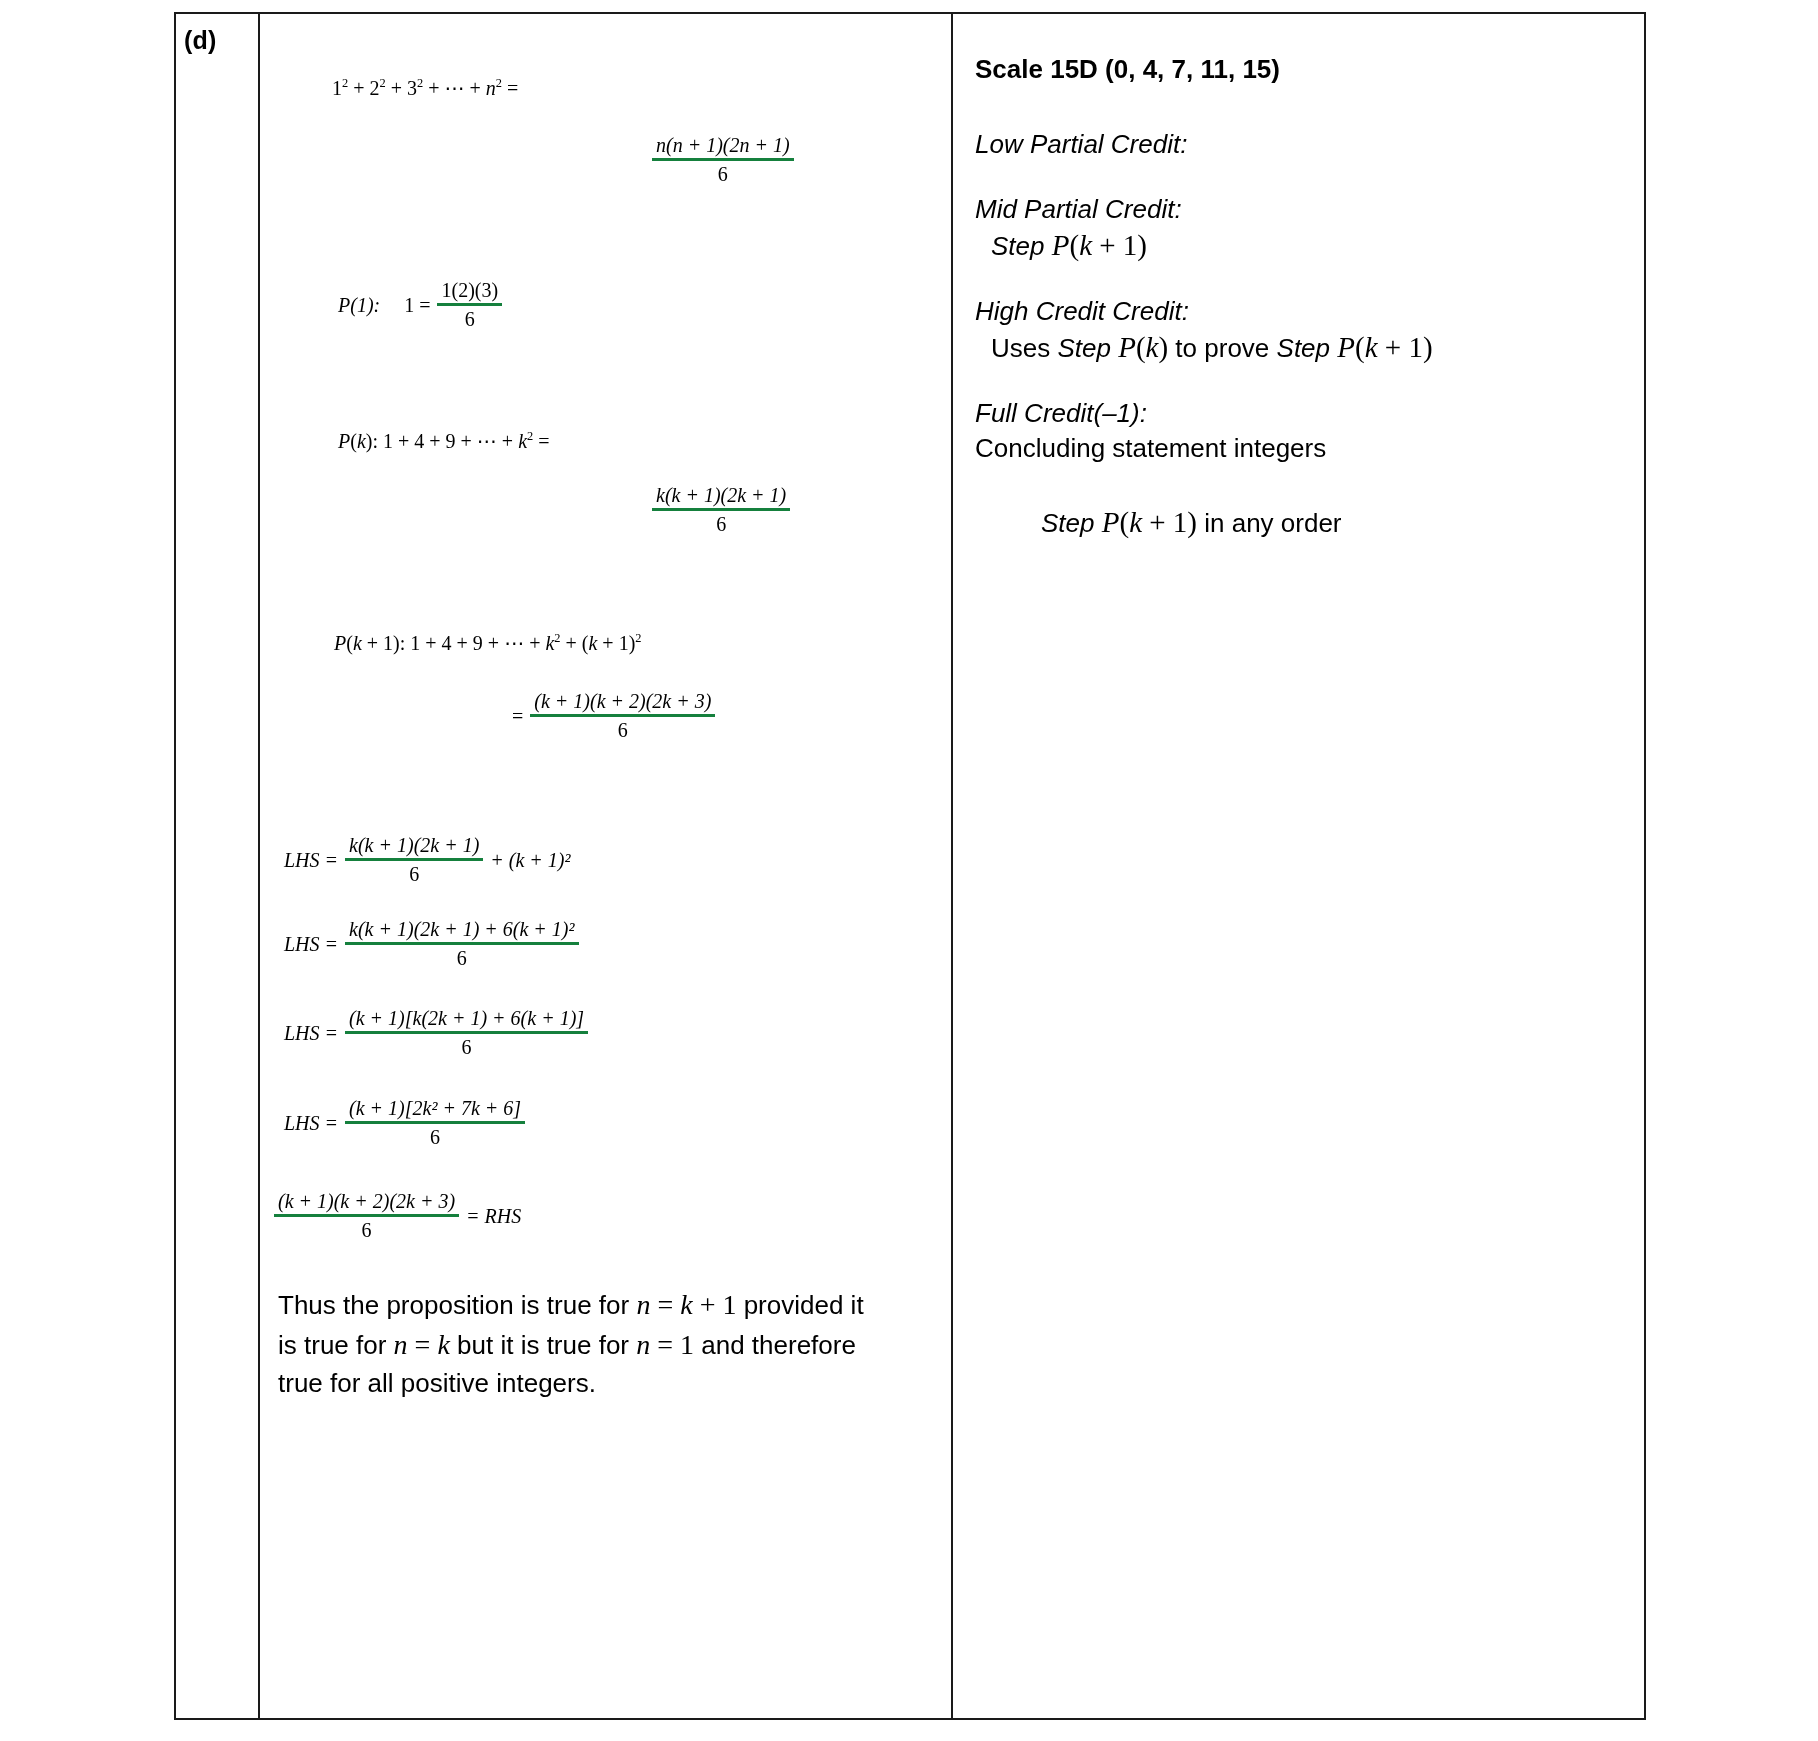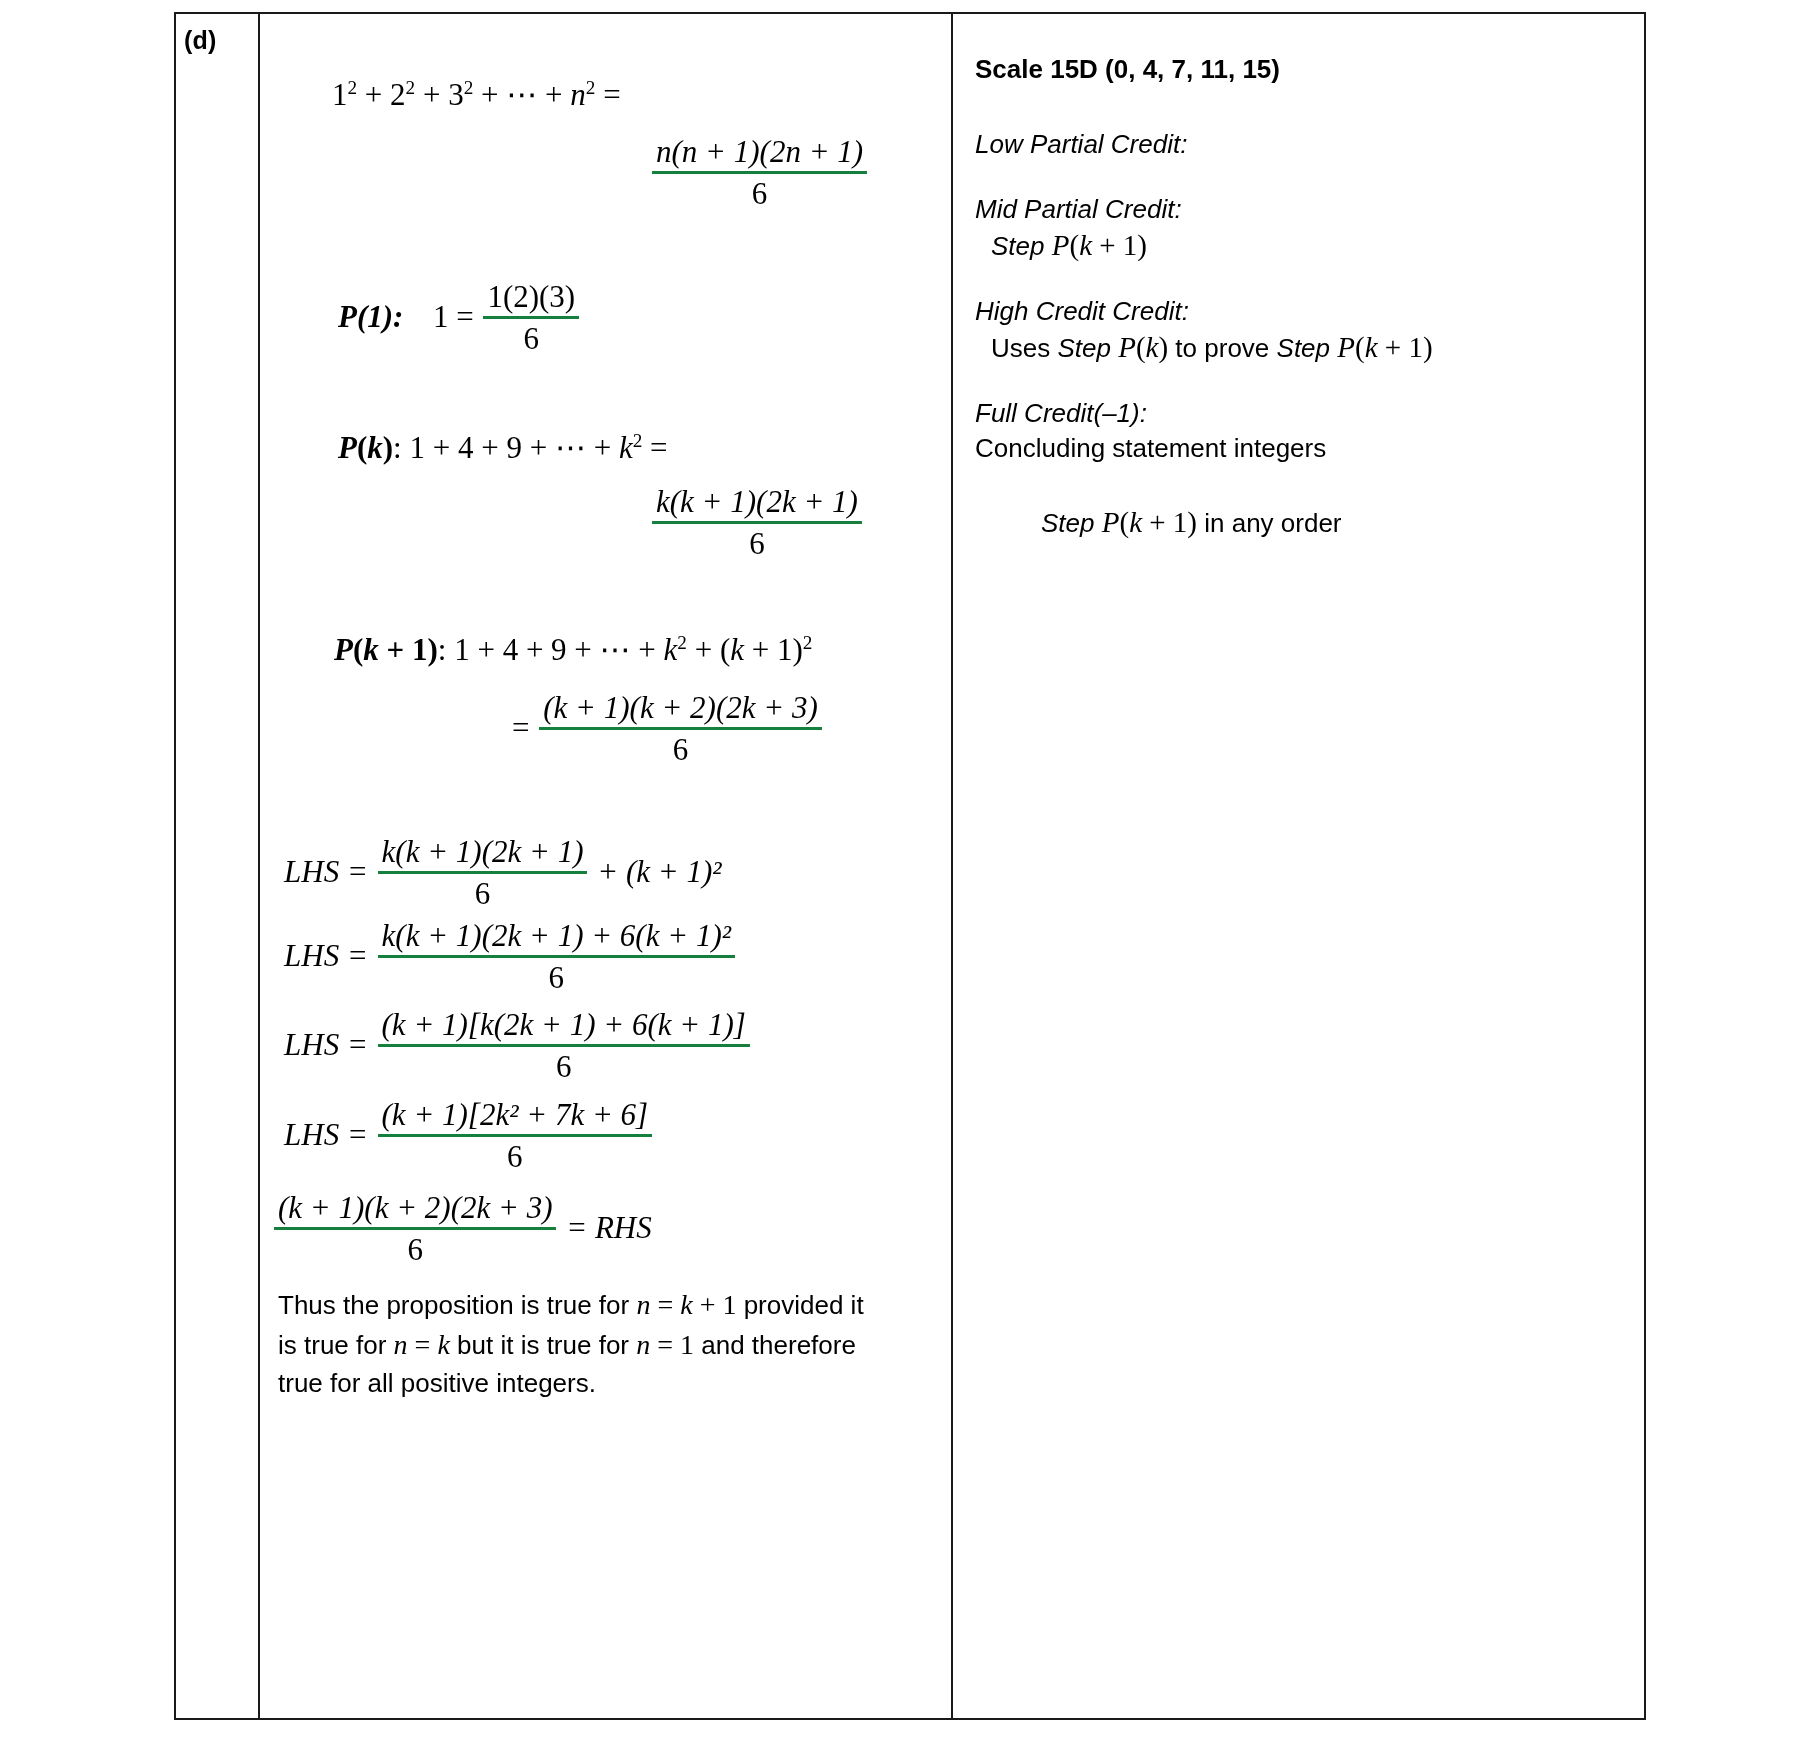--- a/index.html
+++ b/index.html
@@ -60,27 +60,27 @@
     top: 12px;
     font-size: 25px;
     font-weight: bold;
     letter-spacing: .2px;
   }
 
   
   .math {
     font-family: "Liberation Serif", serif;
     font-style: italic;
-    font-size: 31px;
+    font-size: 20px;
     white-space: nowrap;
   }
   .math .num, .math .op, .math .paren {
     font-style: normal;
   }
-  .mb { font-weight: bold; text-align: center; }
+  .mb { font-weight: normal; text-align: center; }
 
   .work-body {
     position: absolute;
     left: 0; top: 0;
     width: 693px;
     height: 100%;
   }
   .line {
     position: absolute;
     white-space: nowrap;

